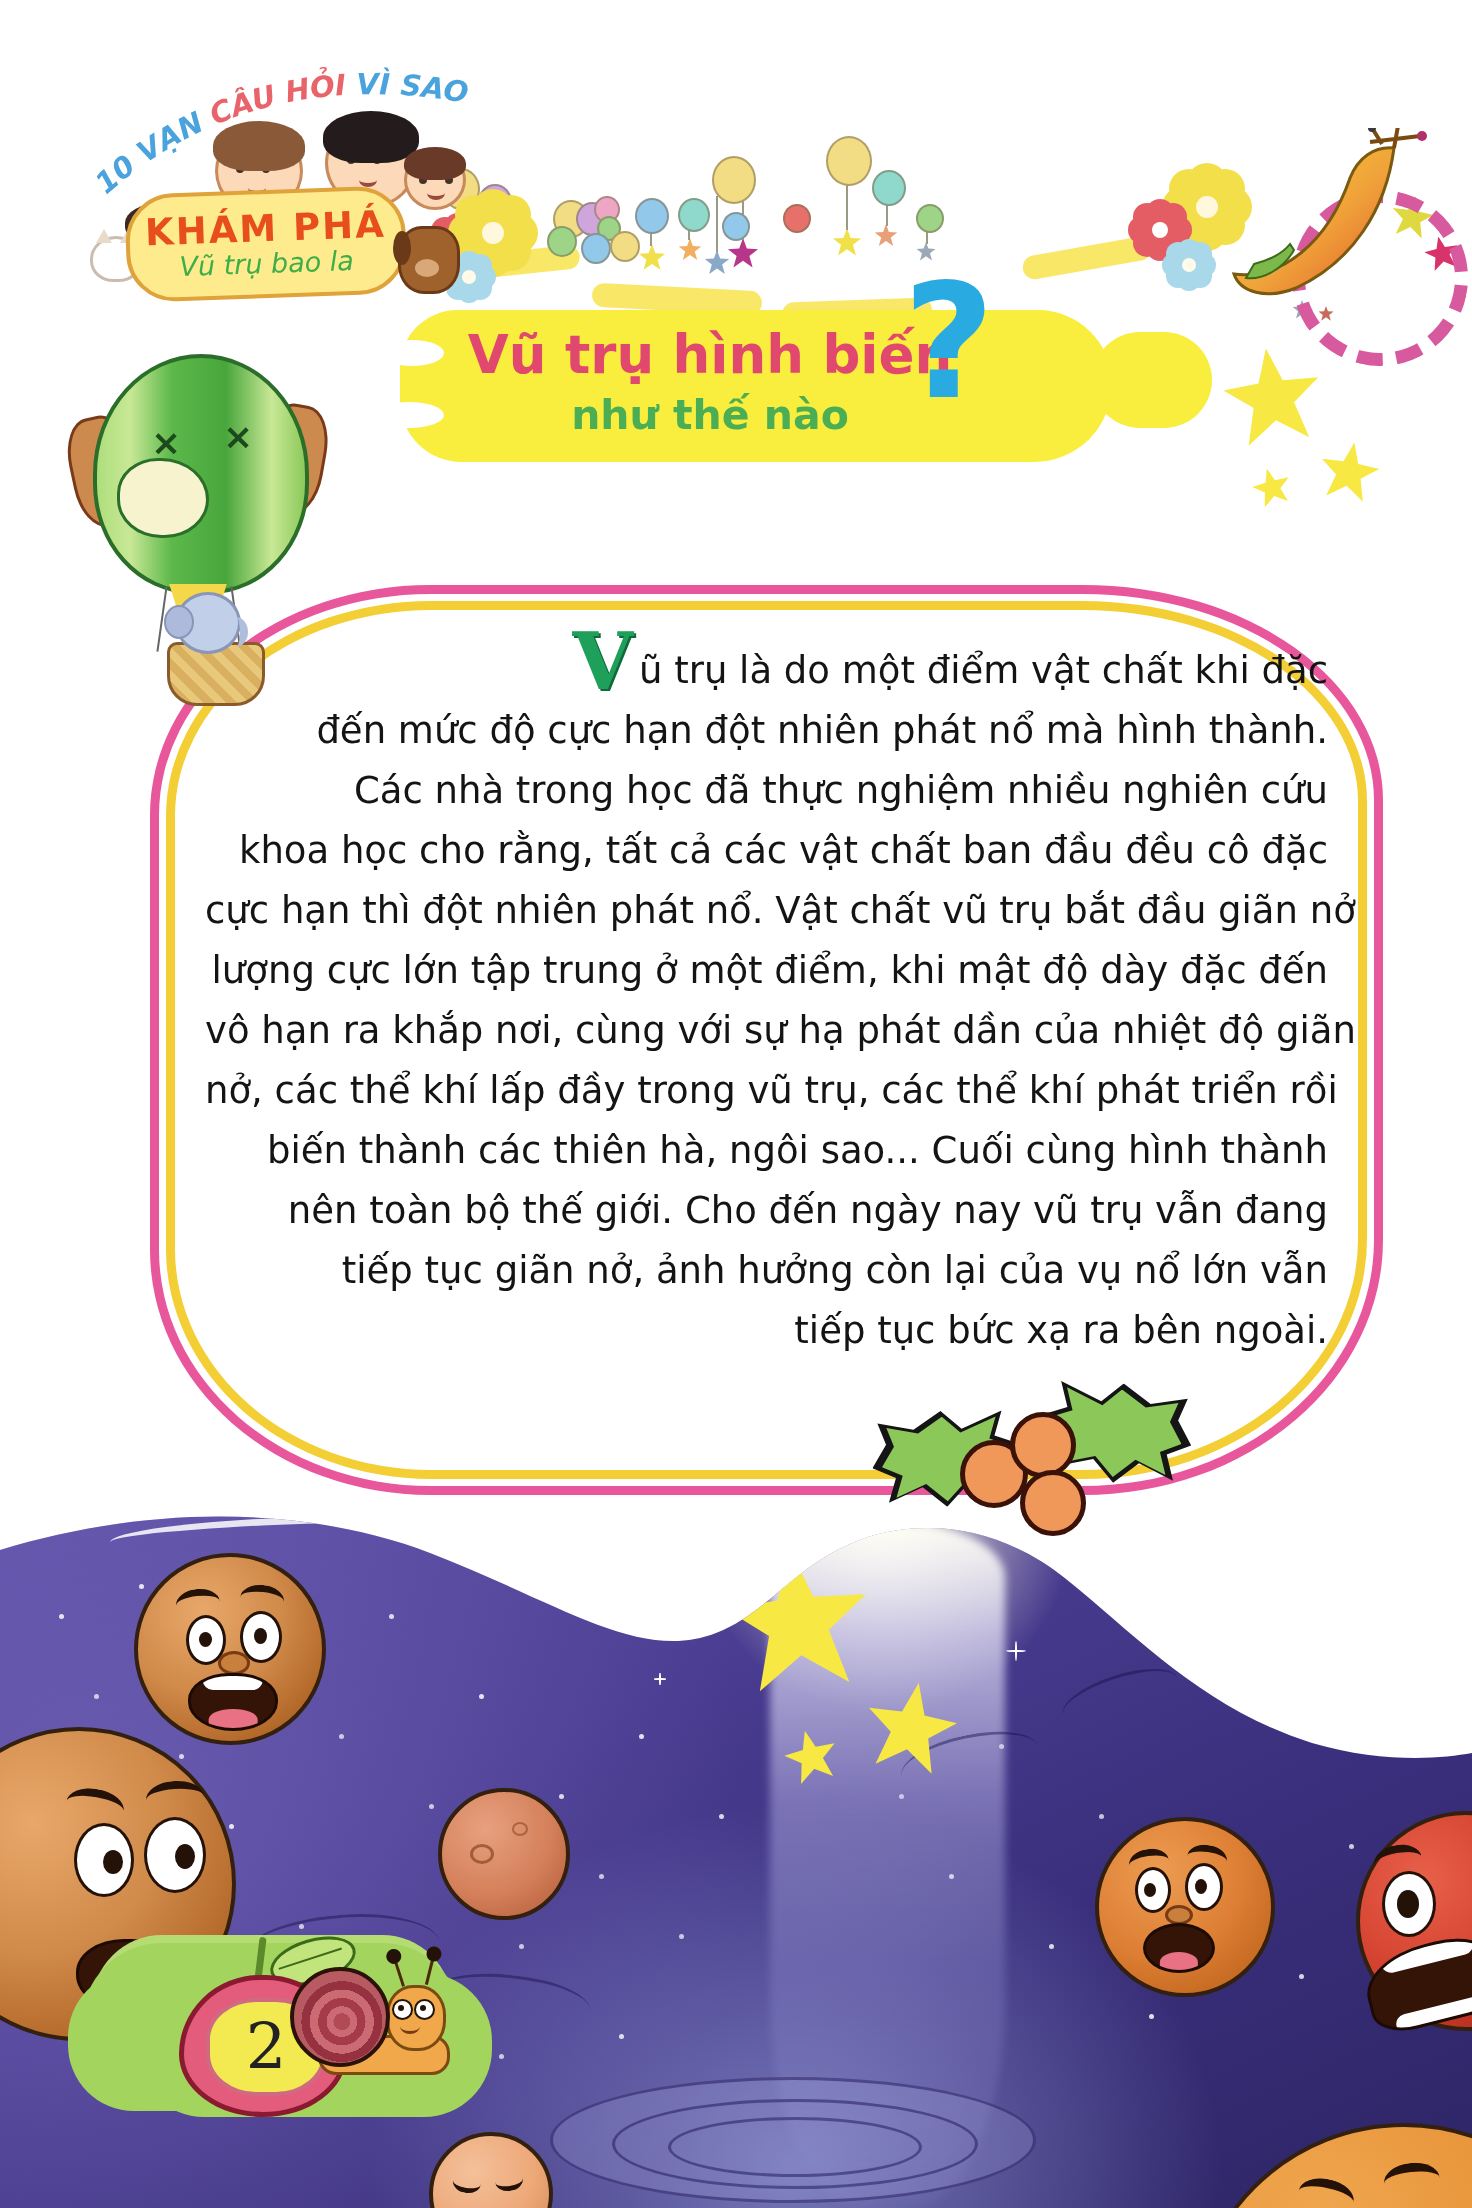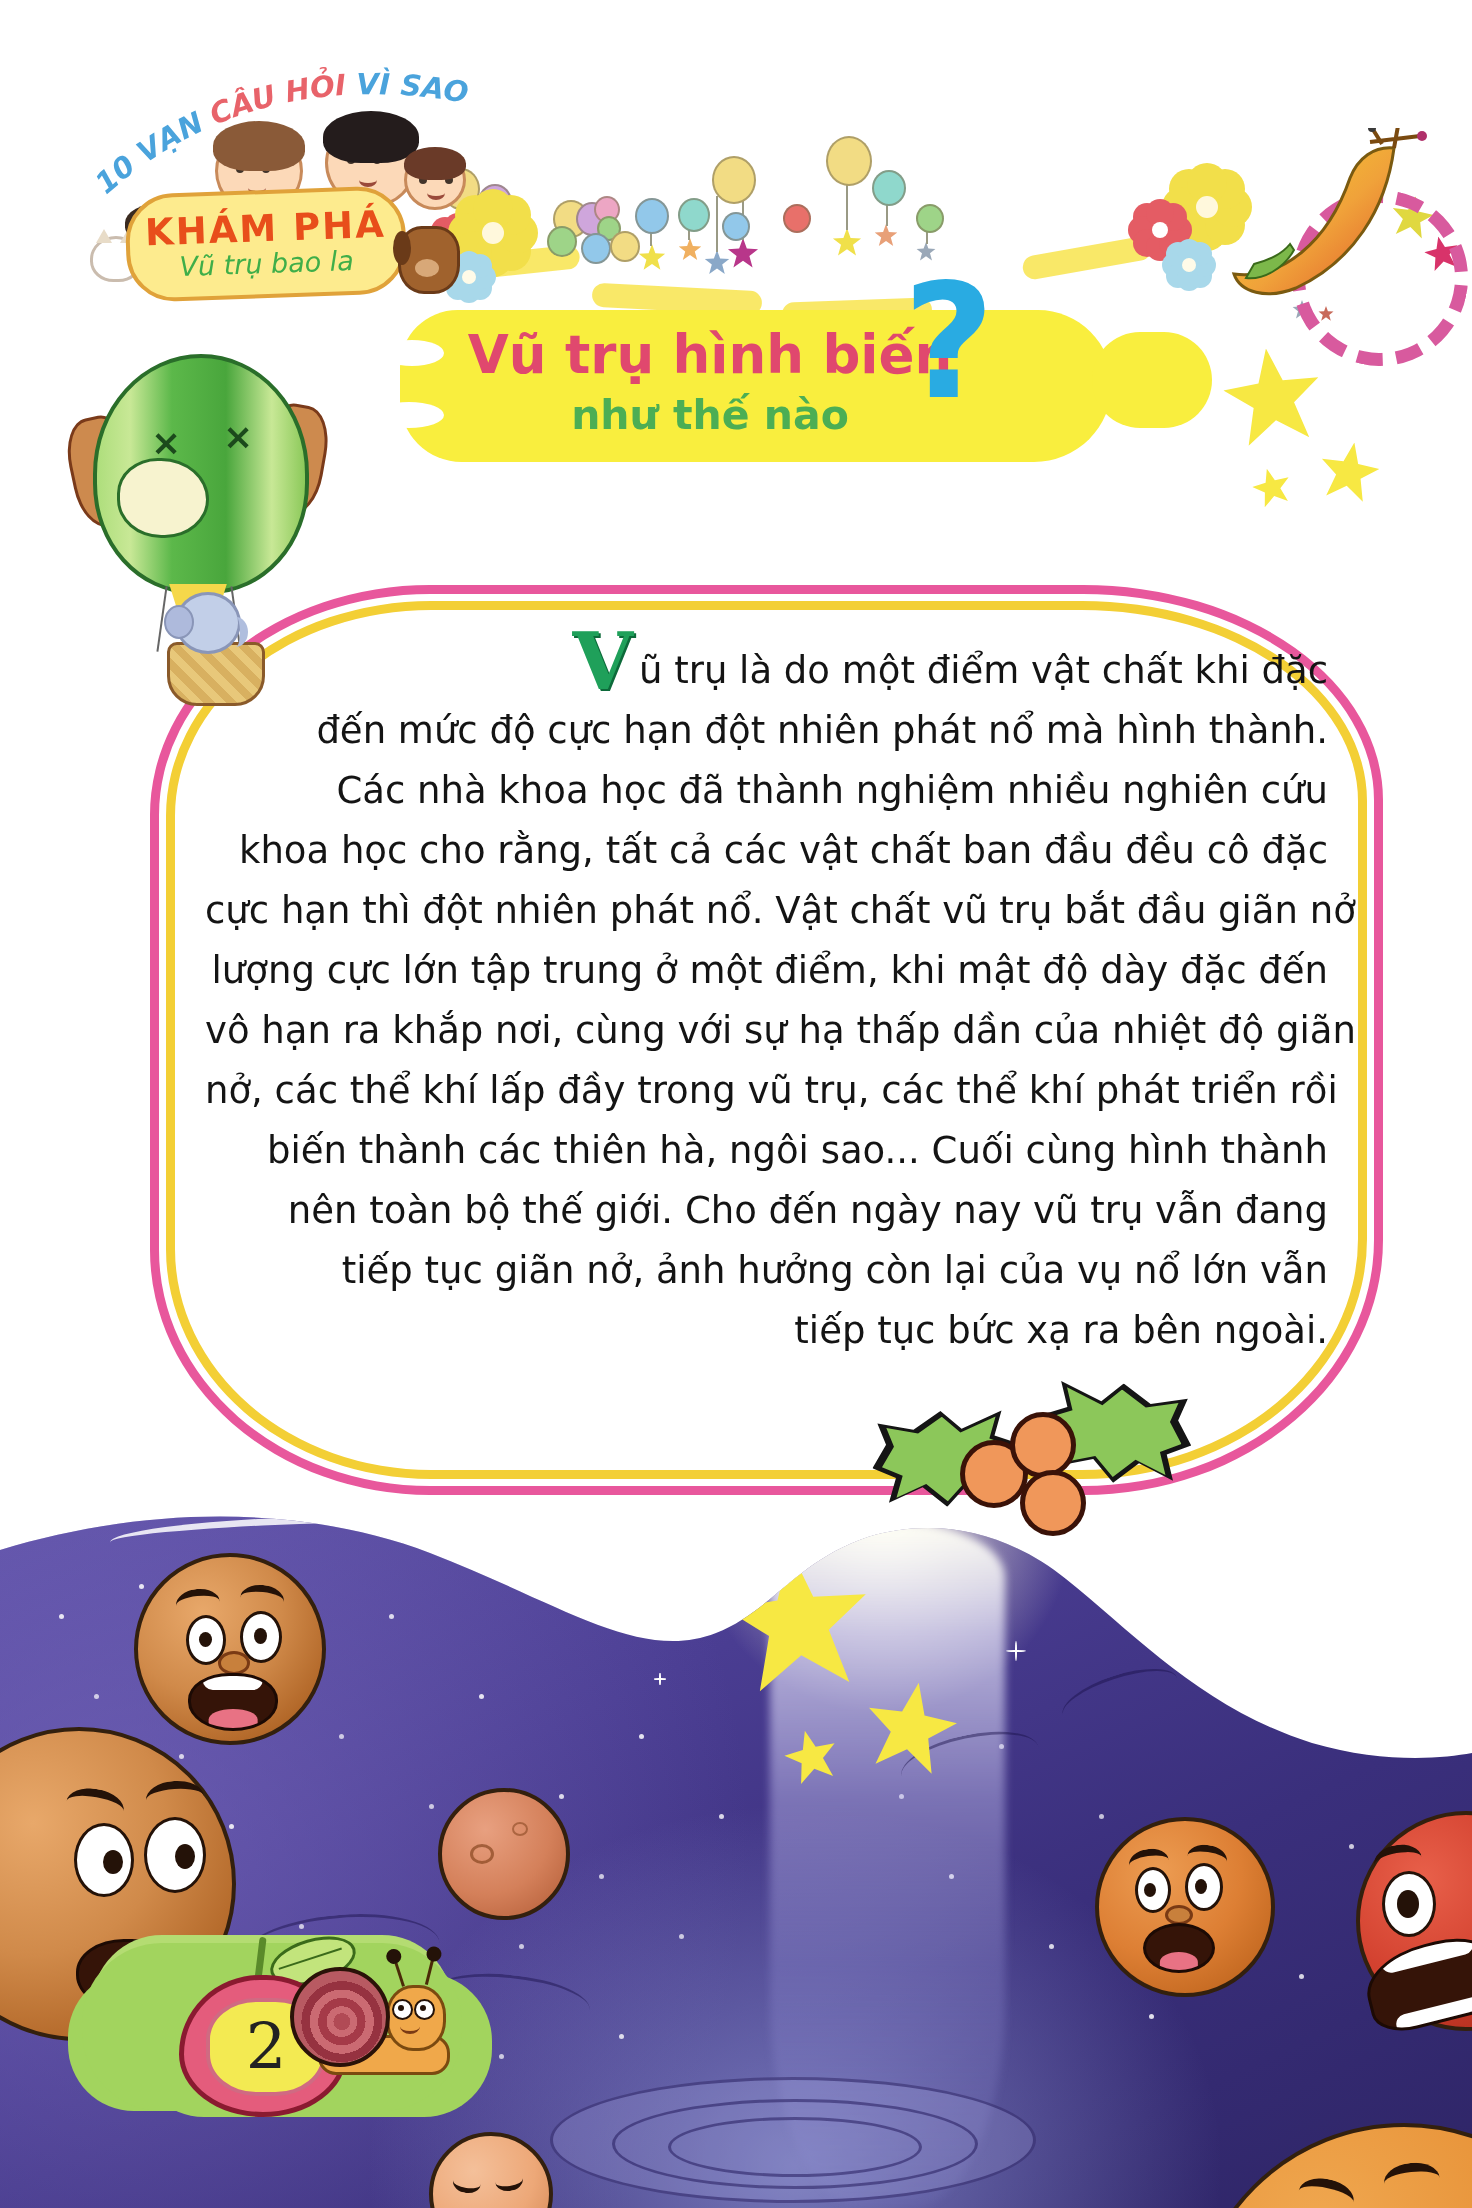--- a/index.html
+++ b/index.html
@@ -289,25 +289,25 @@
     <div class="wm-cone"></div>
     <div class="elephant"></div>
     <div class="basket"></div>
   </div>
 
   <div class="bubble">
     <div class="bubble-inner">
       <div class="article">
         <div class="line"><span class="dropcap">V</span><span>ũ trụ là do một điểm vật chất khi đặc</span></div>
         <div class="line">đến mức độ cực hạn đột nhiên phát nổ mà hình thành.</div>
-        <div class="line">Các nhà khoa học đã thành nghiệm nhiều nghiên cứu</div>
+        <div class="line">Các nhà trong học đã thực nghiệm nhiều nghiên cứu</div>
         <div class="line">khoa học cho rằng, tất cả các vật chất ban đầu đều cô đặc</div>
         <div class="line">cực hạn thì đột nhiên phát nổ. Vật chất vũ trụ bắt đầu giãn nở</div>
         <div class="line">lượng cực lớn tập trung ở một điểm, khi mật độ dày đặc đến</div>
-        <div class="line">vô hạn ra khắp nơi, cùng với sự hạ thấp dần của nhiệt độ giãn</div>
+        <div class="line">vô hạn ra khắp nơi, cùng với sự hạ phát dần của nhiệt độ giãn</div>
         <div class="line">nở, các thể khí lấp đầy trong vũ trụ, các thể khí phát triển rồi</div>
         <div class="line">biến thành các thiên hà, ngôi sao... Cuối cùng hình thành</div>
         <div class="line">nên toàn bộ thế giới. Cho đến ngày nay vũ trụ vẫn đang</div>
         <div class="line">tiếp tục giãn nở, ảnh hưởng còn lại của vụ nổ lớn vẫn</div>
         <div class="line">tiếp tục bức xạ ra bên ngoài.</div>
       </div>
     </div>
   </div>
 
   <div class="holly">

